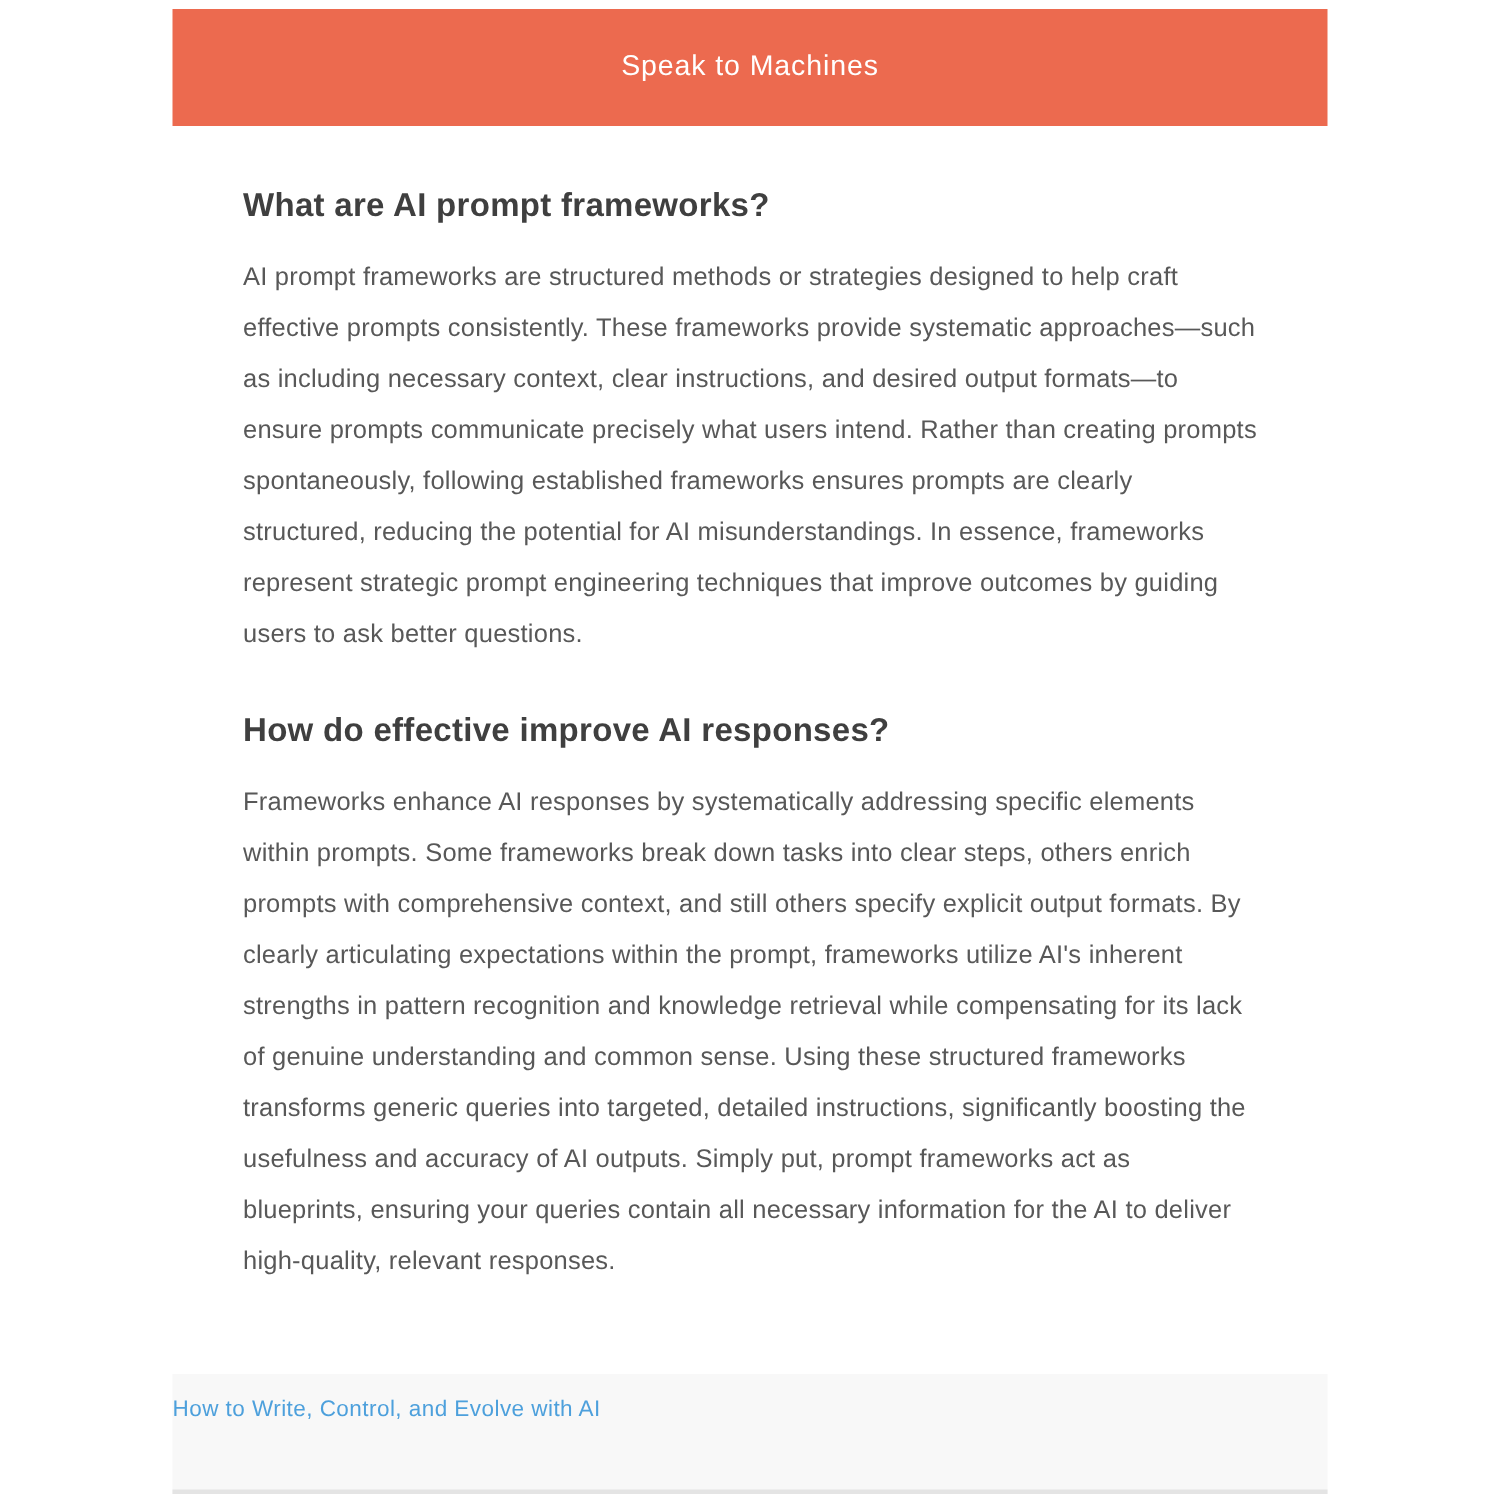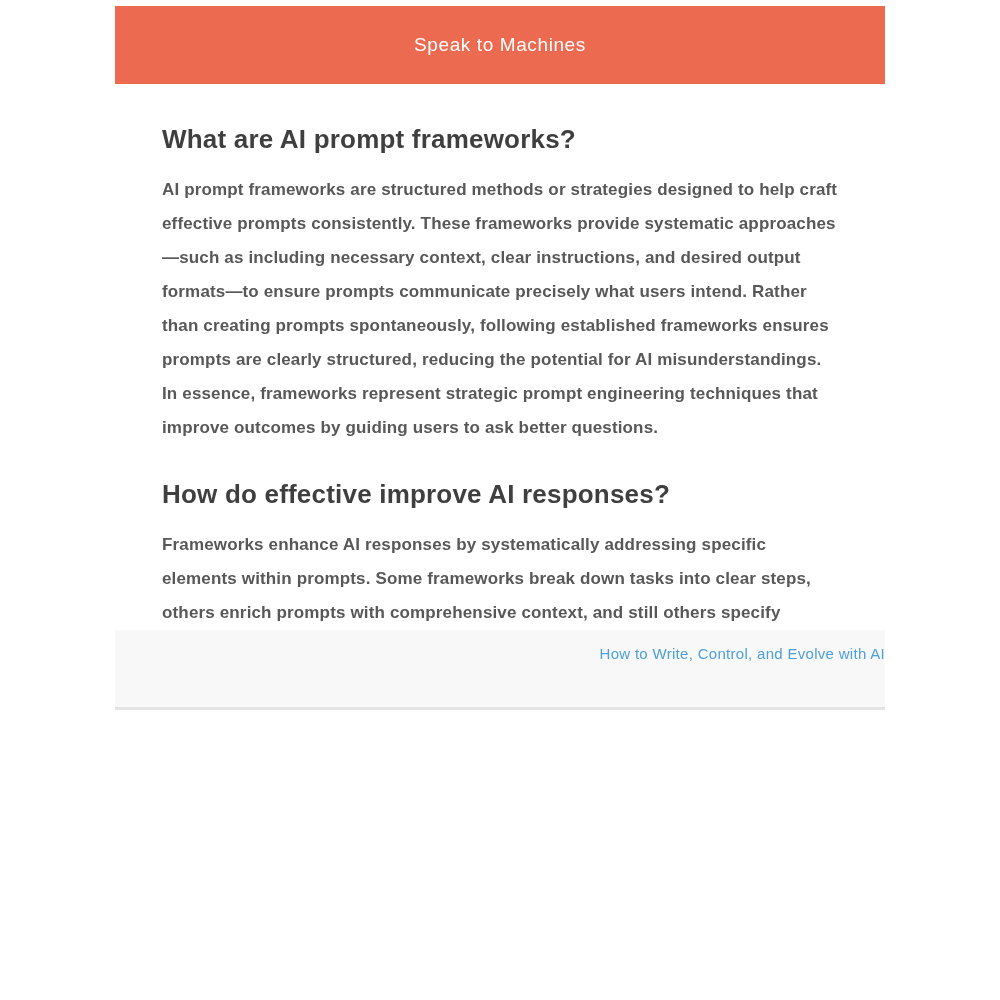--- a/index.html
+++ b/index.html
@@ -2,21 +2,21 @@
 <html><head>
 <meta charset="utf-8">
 <style>
   * { margin: 0; padding: 0; box-sizing: border-box; }
   html, body {
     width: 1000px; height: 1000px;
     background: #ffffff;
     font-family: "Liberation Sans", sans-serif;
   }
   .page {
-    width: 770px; height: 710px;
+    width: 770px; height: 996px;
     margin: 0 auto;
     background: #ffffff;
     display: flex;
     flex-direction: column;
   }
   .banner {
     margin-top: 6px;
     height: 78px;
     background: #ec6a4f;
     display: flex;
@@ -29,39 +29,39 @@
     font-weight: 500;
     letter-spacing: 0.6px;
   }
   .content {
     flex: 1;
     padding: 40px 47px 0 47px;
     overflow: hidden;
   }
   .section-heading {
     color: #3f3f3f;
-    font-size: 26px;
+    font-size: 22px;
     font-weight: 600;
     letter-spacing: 0.2px;
     margin-bottom: 18px;
   }
   .section-body {
     color: #585858;
     font-size: 17px;
-    font-weight: 700;
+    font-weight: 400;
     line-height: 34px;
     letter-spacing: 0.15px;
     text-align: left;
   }
   .section + .section { margin-top: 34px; }
   .page-footer {
     height: 80px;
     background: #f8f8f8;
     border-bottom: 3px solid #e4e4e4;
-    text-align: right;
+    text-align: left;
     padding-top: 15px;
   }
   .footer-book-title {
     display: inline-block;
     color: #4da0dc;
     font-size: 15px;
     font-weight: 500;
     letter-spacing: 0.3px;
     text-decoration: none;
     cursor: pointer;

